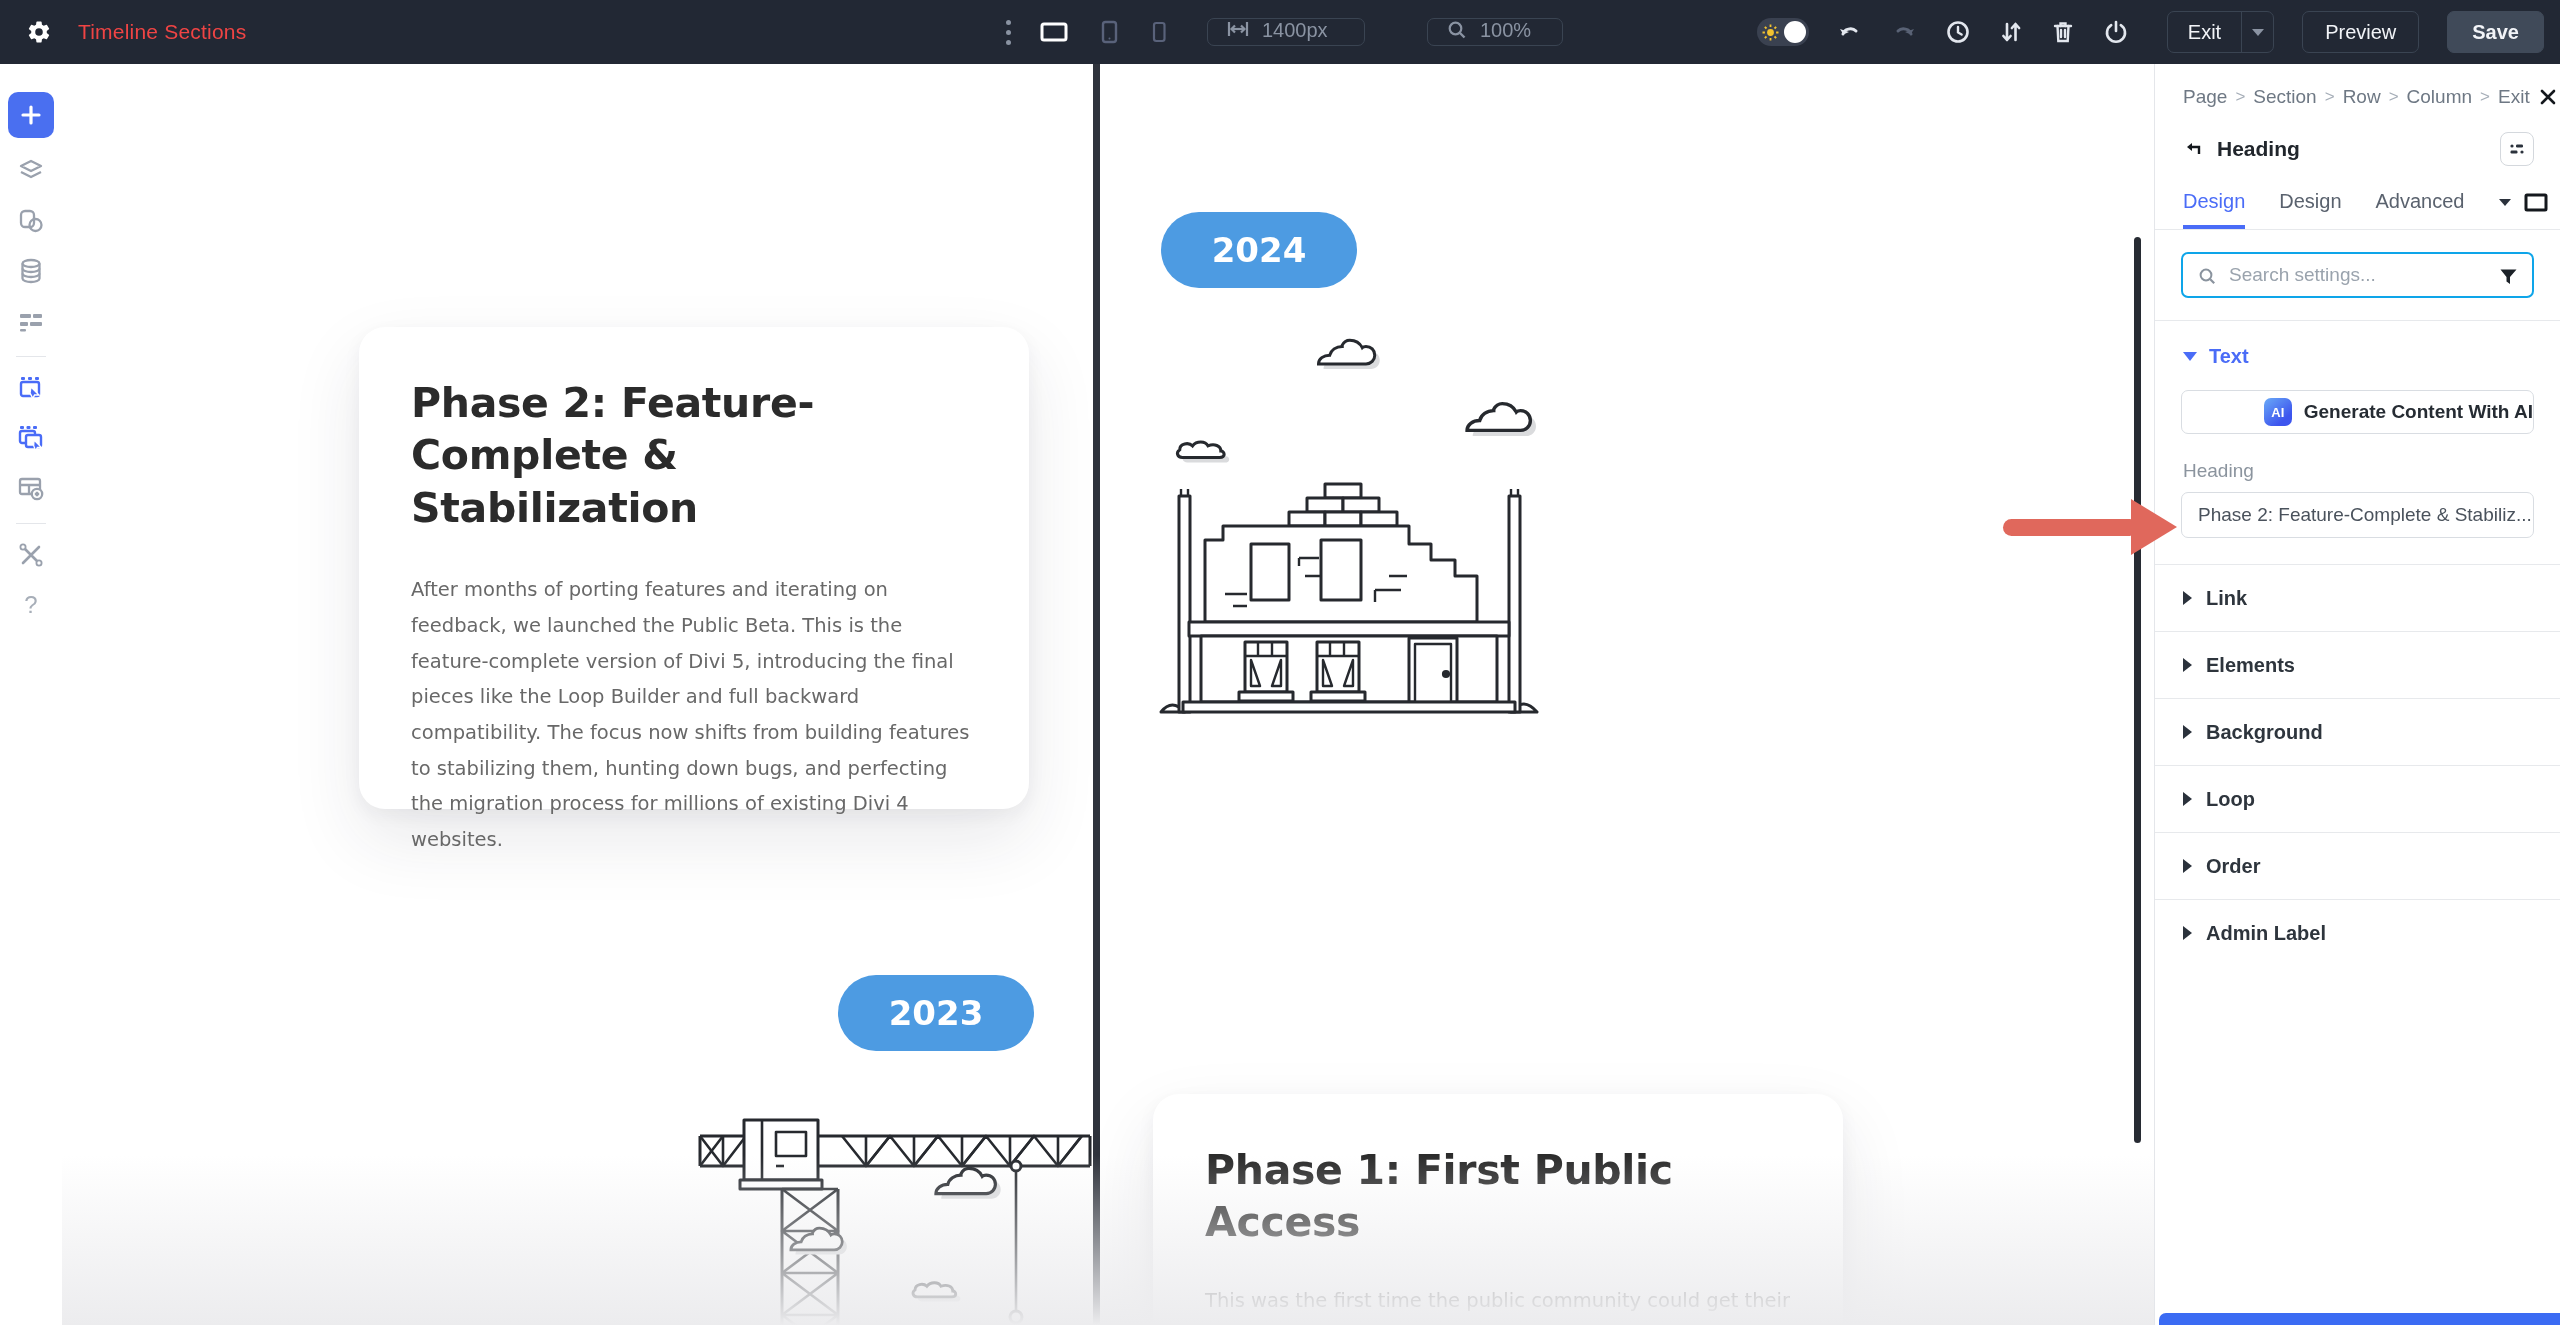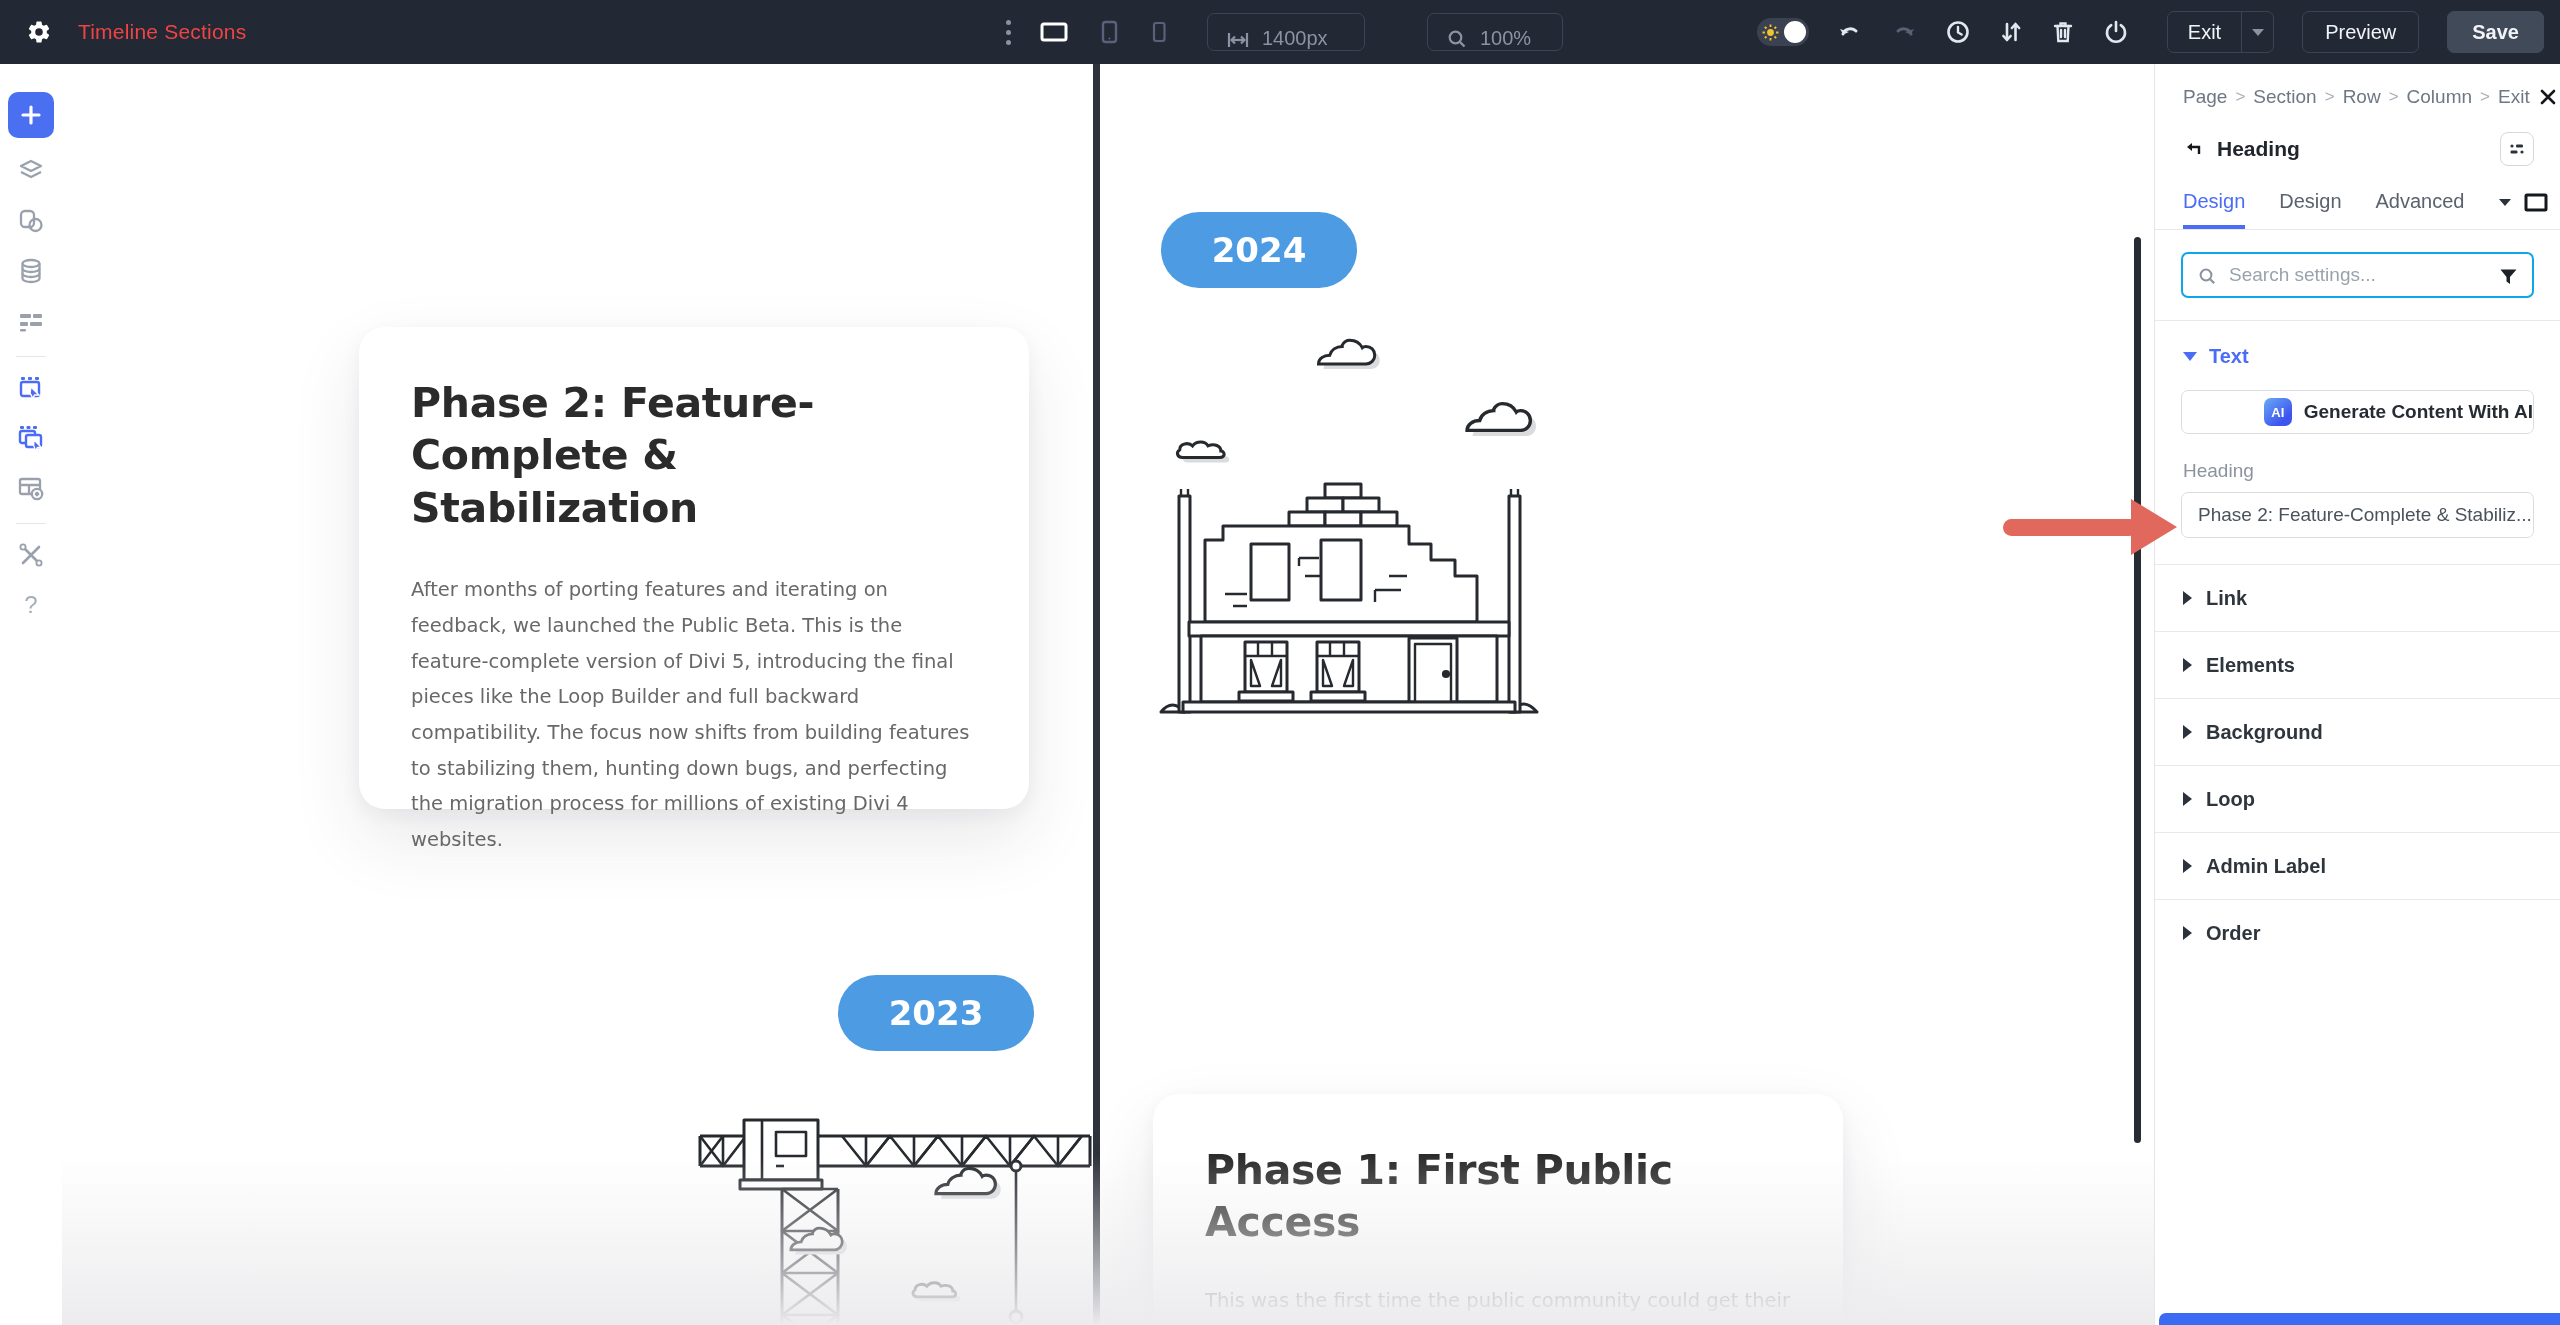--- a/index.html
+++ b/index.html
@@ -10,21 +10,21 @@
   }
   
   .topbar { position:absolute; left:0; top:0; right:0; height:64px; background:#222834; z-index:40; }
   .tb-left { position:absolute; left:0; top:0; height:64px; display:flex; align-items:center; gap:26px; padding-left:26px; }
   .tb-title { color:#ef4444; font-size:21px; letter-spacing:.2px; }
   .tb-center { position:absolute; left:1006px; top:0; height:64px; display:flex; align-items:center; gap:28px; }
   .tb-right { position:absolute; right:16px; top:0; height:64px; display:flex; align-items:center; gap:28px; }
   .tb-ico { display:flex; align-items:center; justify-content:center; cursor:pointer; }
   .dots3 { display:flex; flex-direction:column; gap:5px; }
   .dots3 i { width:5px; height:5px; border-radius:50%; background:#8a93a2; }
-  .tb-box { display:flex; align-items:flex-end; gap:12px; height:38px; padding:0 18px;
+  .tb-box { display:flex; align-items:flex-start; gap:12px; height:28px; padding:0 18px;
     border:1px solid #3a4452; border-radius:7px; color:#8a93a2; }
   .tb-box input { width:84px; background:transparent; border:0; outline:0; color:#8a93a2; font-size:20px; font-family:inherit; }
   .tb-box.zoombox { margin-left:34px; }
   .tb-box.zoombox input { width:64px; }
   .toggle { position:relative; width:52px; height:28px; border-radius:14px; background:#3a4150; display:flex; align-items:center; cursor:pointer; }
   .toggle .knob { position:absolute; right:3px; width:22px; height:22px; border-radius:50%; background:#fff; }
   .toggle svg { margin-left:5px; }
   .tb-btn { height:42px; display:flex; align-items:center; border:1px solid #3a4452; border-radius:7px;
     color:#f2f4f8; font-size:20px; cursor:pointer; background:transparent; }
   .tb-btn .lbl { padding:0 20px; }
@@ -551,25 +551,25 @@
     <div class="p-collapse">
       <span class="tri-right"></span>
       <span class="lbl">Background</span>
     </div>
     <div class="p-collapse">
       <span class="tri-right"></span>
       <span class="lbl">Loop</span>
     </div>
     <div class="p-collapse">
       <span class="tri-right"></span>
-      <span class="lbl">Admin Label</span>
+      <span class="lbl">Order</span>
     </div>
     <div class="p-collapse">
       <span class="tri-right"></span>
-      <span class="lbl">Order</span>
+      <span class="lbl">Admin Label</span>
     </div>
 
     <div class="p-bottom-accent"></div>
   </section>
 
   <div class="red-arrow">
     <span class="tail"></span>
       <span class="head"></span>
   </div>
 

